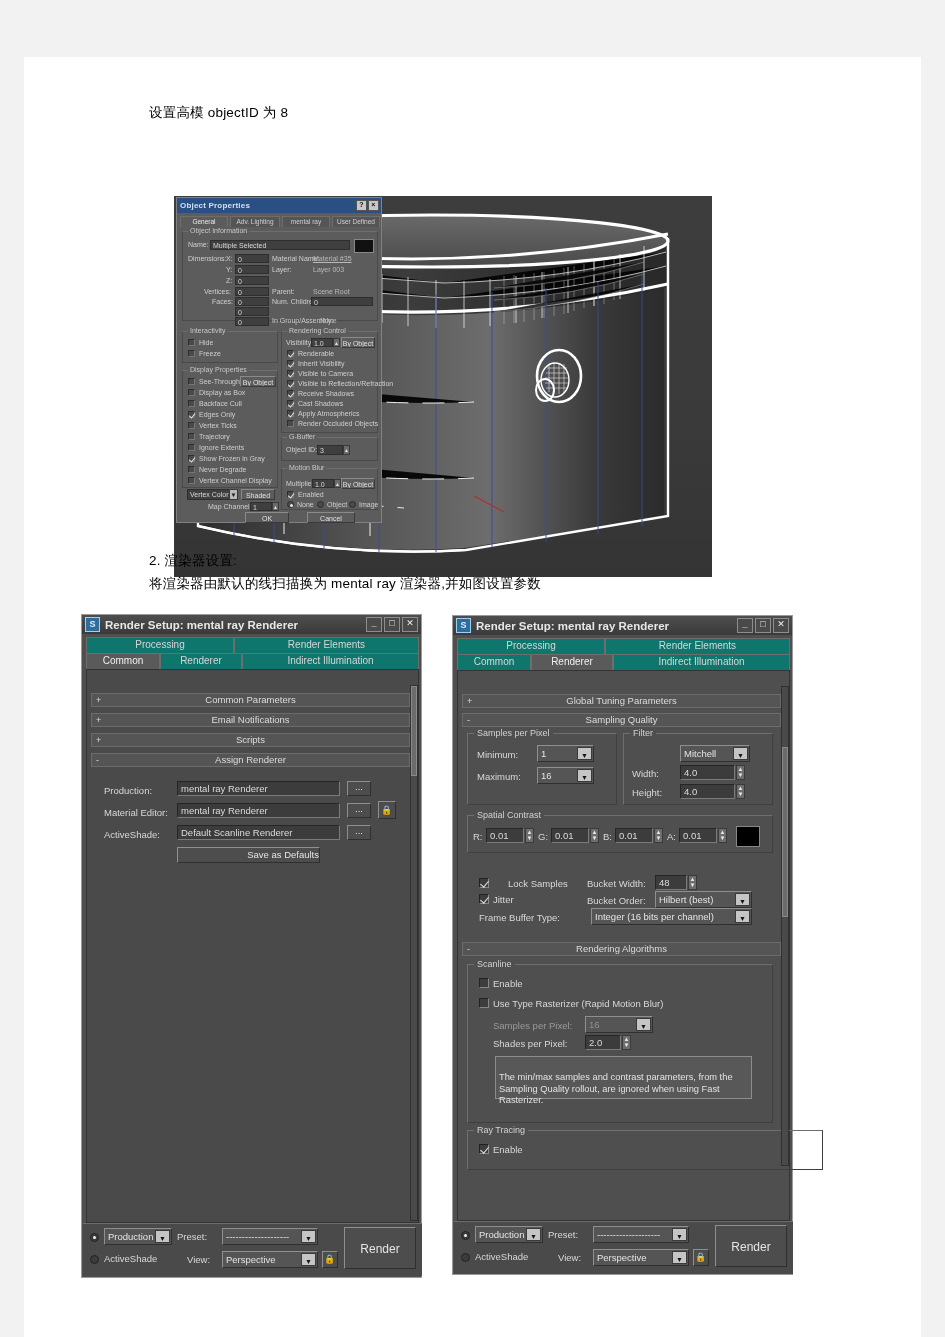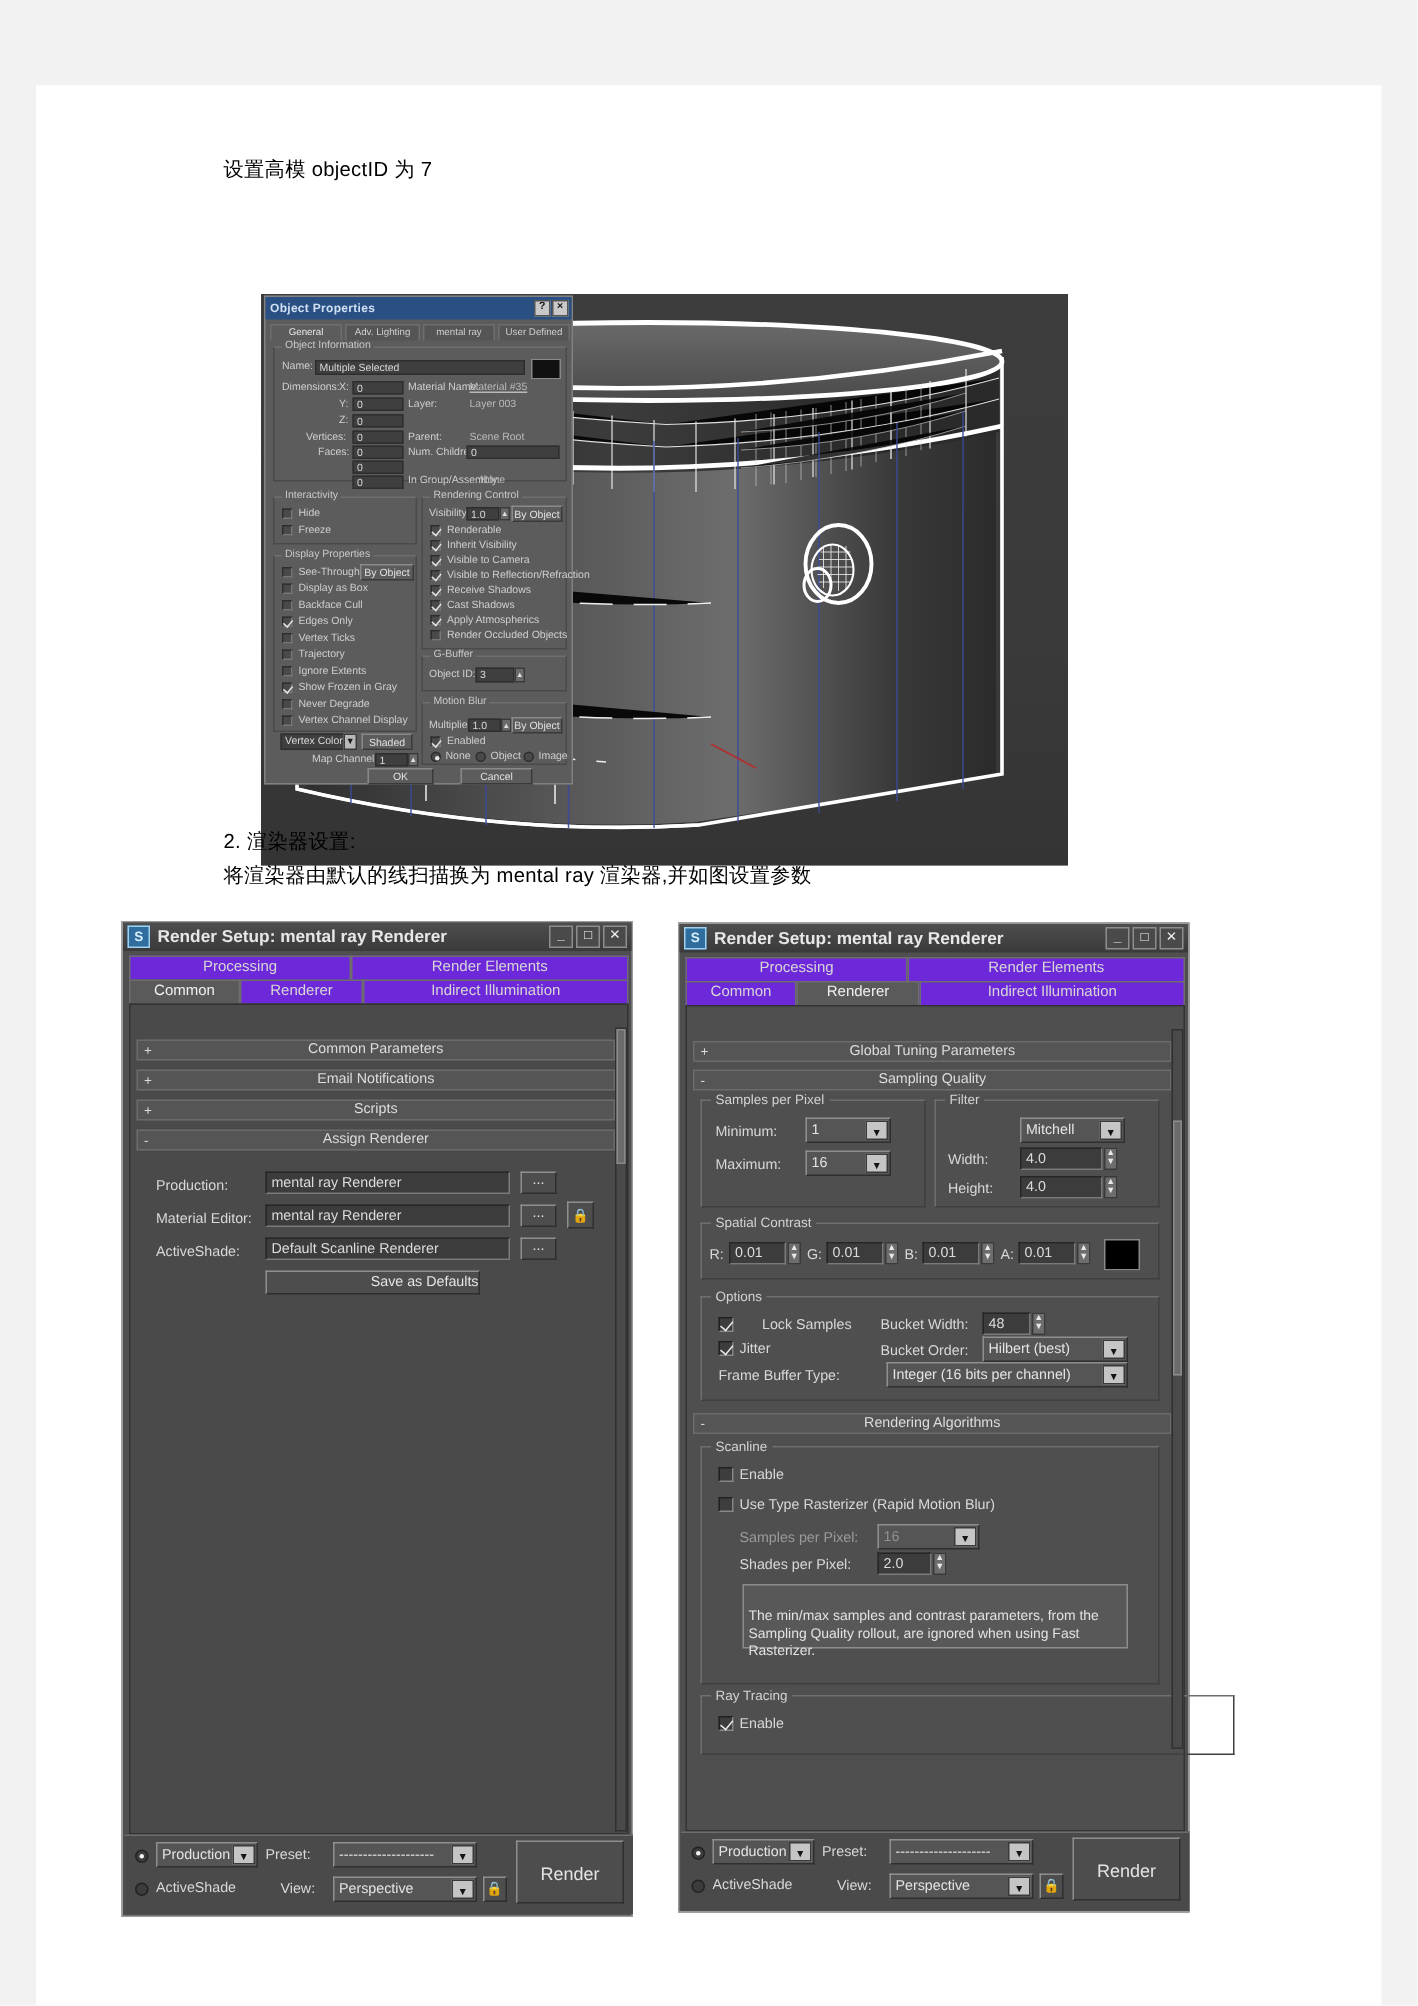--- a/index.html
+++ b/index.html
@@ -121,21 +121,21 @@
     color:#d8eefb;font-size:9px;line-height:12px;text-align:center;
     margin-right:5px;font-weight:bold;
   }
   .rs-tbtns{margin-left:auto;display:flex;gap:2px;padding-right:3px;}
   .rs-tbtn{
     width:14px;height:13px;background:#4a4a4a;border:1px solid #8d8d8d;
     color:#efefef;font-size:9px;line-height:11px;text-align:center;font-weight:bold;
   }
   .rs-tab{
     position:absolute;box-sizing:border-box;height:16px;
-    background:#6d28d9;border:1px solid #6d6d6d;border-bottom:none;
+    background:#0f766e;border:1px solid #6d6d6d;border-bottom:none;
     color:#d6d6d6;font-size:10px;text-align:center;line-height:14px;
   }
   .rs-tab.sel{background:#5a5a5a;color:#f0f0f0;}
   .rollout{
     position:absolute;box-sizing:border-box;height:14px;
     background:#555;border:1px solid #6b6b6b;
     color:#ddd;font-size:9.5px;text-align:center;line-height:12px;
   }
   .rollout .pm{position:absolute;left:4px;top:0;font-size:9px;color:#ddd;}
   .rgrp{
@@ -213,21 +213,21 @@
   .bottombar{
     position:absolute;box-sizing:border-box;
     background:#4a4a4a;border-top:1px solid #6d6d6d;
   }
 </style>
 </head>
 <body>
 
 <div class="page">
 
-  <div class="doc-line" style="left:125px;top:47px;">设置高模 objectID 为 7</div>
+  <div class="doc-line" style="left:125px;top:47px;">设置高模 objectID 为 8</div>
 
   <div class="viewport">
     <div class="vp-bg"></div>
 
     <svg width="538" height="381" style="position:absolute;left:0;top:0;">
       <defs>
         <linearGradient id="bodyg" x1="0" y1="0" x2="1" y2="0">
           <stop offset="0%" stop-color="#2e2e2e"></stop>
           <stop offset="35%" stop-color="#555"></stop>
           <stop offset="62%" stop-color="#6d6d6d"></stop>
@@ -633,23 +633,20 @@
     <div class="rfld" style="left:98px;top:212px;width:38px;height:15px;line-height:14px;">0.01</div>
     <div class="rspin" style="left:137px;top:212px;height:15px;line-height:6px;">▲<br>▼</div>
     <div class="rlbl" style="left:150px;top:215px;">B:</div>
     <div class="rfld" style="left:162px;top:212px;width:38px;height:15px;line-height:14px;">0.01</div>
     <div class="rspin" style="left:201px;top:212px;height:15px;line-height:6px;">▲<br>▼</div>
     <div class="rlbl" style="left:214px;top:215px;">A:</div>
     <div class="rfld" style="left:226px;top:212px;width:38px;height:15px;line-height:14px;">0.01</div>
     <div class="rspin" style="left:265px;top:212px;height:15px;line-height:6px;">▲<br>▼</div>
     <div style="position:absolute;left:283px;top:210px;width:22px;height:19px;background:#000;border:1px solid #888;"></div>
 
-    <div class="rgrp" style="left:14px;top:248px;width:306px;height:70px;">
-      <span class="glabel2">Options</span>
-    </div>
     <div class="rcb on" style="left:26px;top:262px;"></div>
     <div class="rlbl" style="left:40px;top:262px;padding-left:15px;">Lock Samples</div>
     <div class="rcb on" style="left:26px;top:278px;"></div>
     <div class="rlbl" style="left:40px;top:278px;">Jitter</div>
     <div class="rlbl" style="left:134px;top:262px;">Bucket Width:</div>
     <div class="rfld" style="left:202px;top:259px;width:32px;height:15px;line-height:14px;">48</div>
     <div class="rspin" style="left:235px;top:259px;height:15px;line-height:6px;">▲<br>▼</div>
     <div class="rlbl" style="left:134px;top:279px;">Bucket Order:</div>
     <div class="rdd" style="left:202px;top:275px;width:97px;height:17px;line-height:15px;">
       <span>Hilbert (best)</span>

